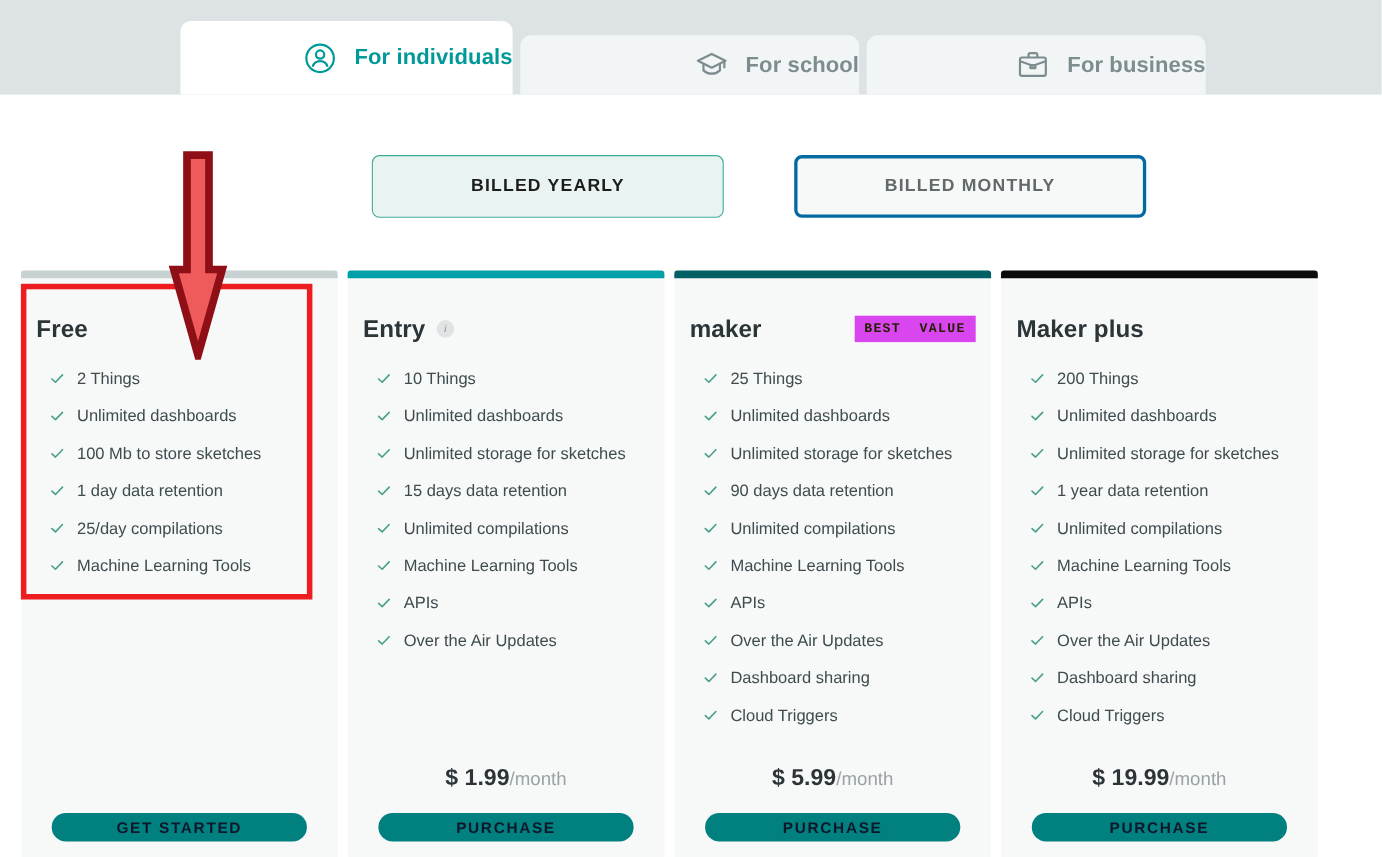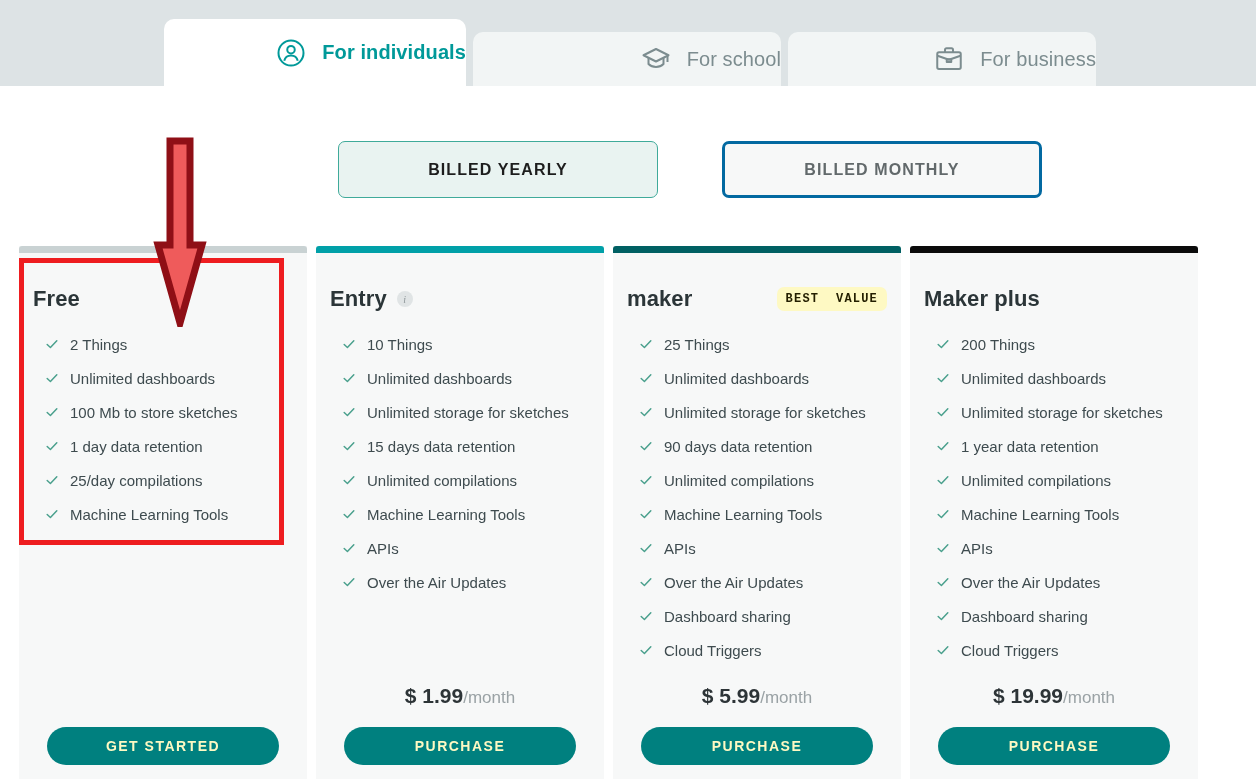--- a/index.html
+++ b/index.html
@@ -63,21 +63,21 @@
   .tab-label {
     font-size: 20px;
     letter-spacing: 0.1px;
   }
   .tab.active .tab-label {
     color: #009999;
     font-weight: bold;
   }
   .tab.inactive .tab-label {
     color: #7c8c8f;
-    font-weight: normal;
+    font-weight: bold;
   }
   .tab-icon {
     display: flex;
     align-items: center;
     justify-content: center;
     width: 34px;
     height: 34px;
   }
 
   
@@ -168,28 +168,28 @@
     font-size: 10px;
     font-style: italic;
     display: flex;
     align-items: center;
     justify-content: center;
     font-family: "Liberation Serif", serif;
     cursor: pointer;
   }
   .best-value {
     margin-left: auto;
-    background: #fef9c3;
+    background: #d946ef;
     color: #241f00;
     font-family: "Liberation Mono", monospace;
     font-size: 12px;
     font-weight: bold;
     letter-spacing: 1.2px;
     padding: 5px 9px;
-    border-radius: 7px;
+    border-radius: 0;
     white-space: pre;
   }
 
   .features {
     list-style: none;
     margin: 0;
     padding: 0 0 0 12px;
   }
   .feature {
     display: flex;
@@ -217,24 +217,24 @@
     color: #2d3437;
   }
   .price-period {
     color: #9aa2a5;
     font-size: 17px;
   }
   .cta {
     margin: 16px auto 14px auto;
     display: block;
     width: 232px;
-    height: 38px;
+    height: 26px;
     border-radius: 19px;
     background: #00807f;
-    color: #fef9c3;
+    color: #0f172a;
     border: none;
     font-size: 14px;
     font-weight: bold;
     letter-spacing: 1.5px;
     cursor: pointer;
     font-family: "Liberation Sans", sans-serif;
   }
 
   
   .annot-rect {

